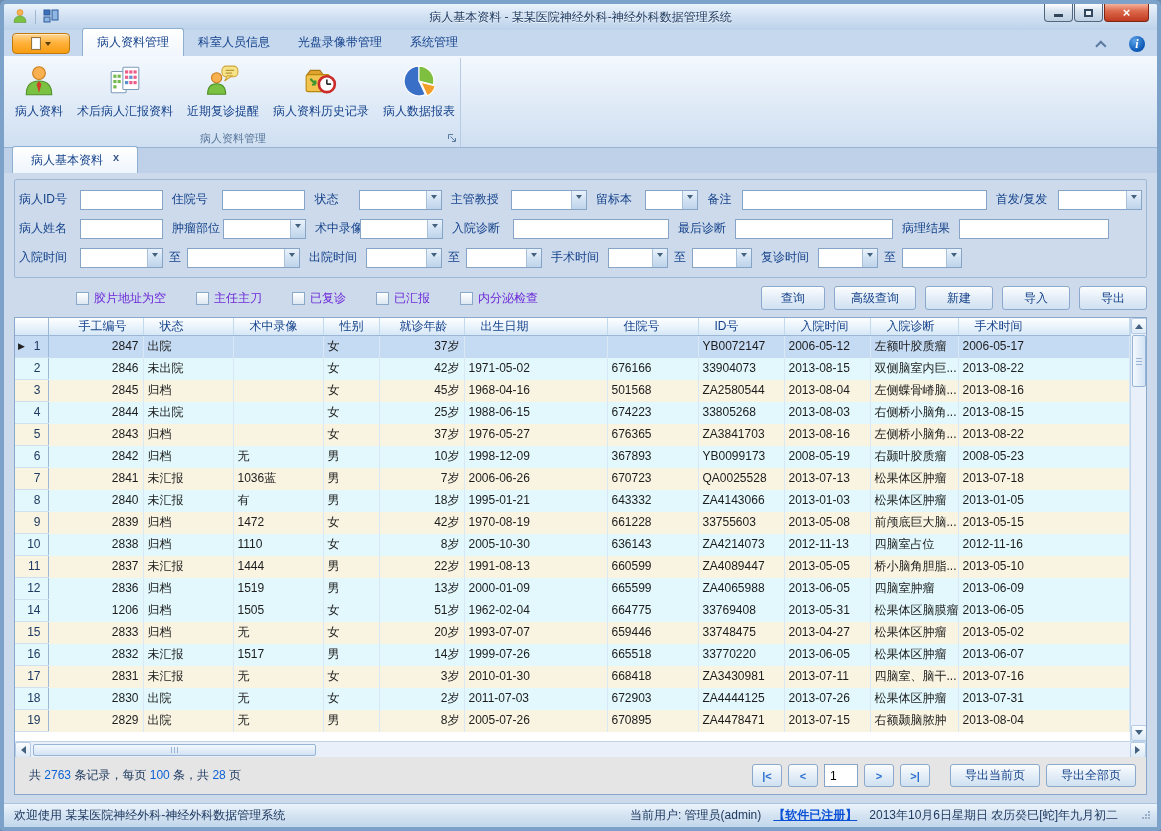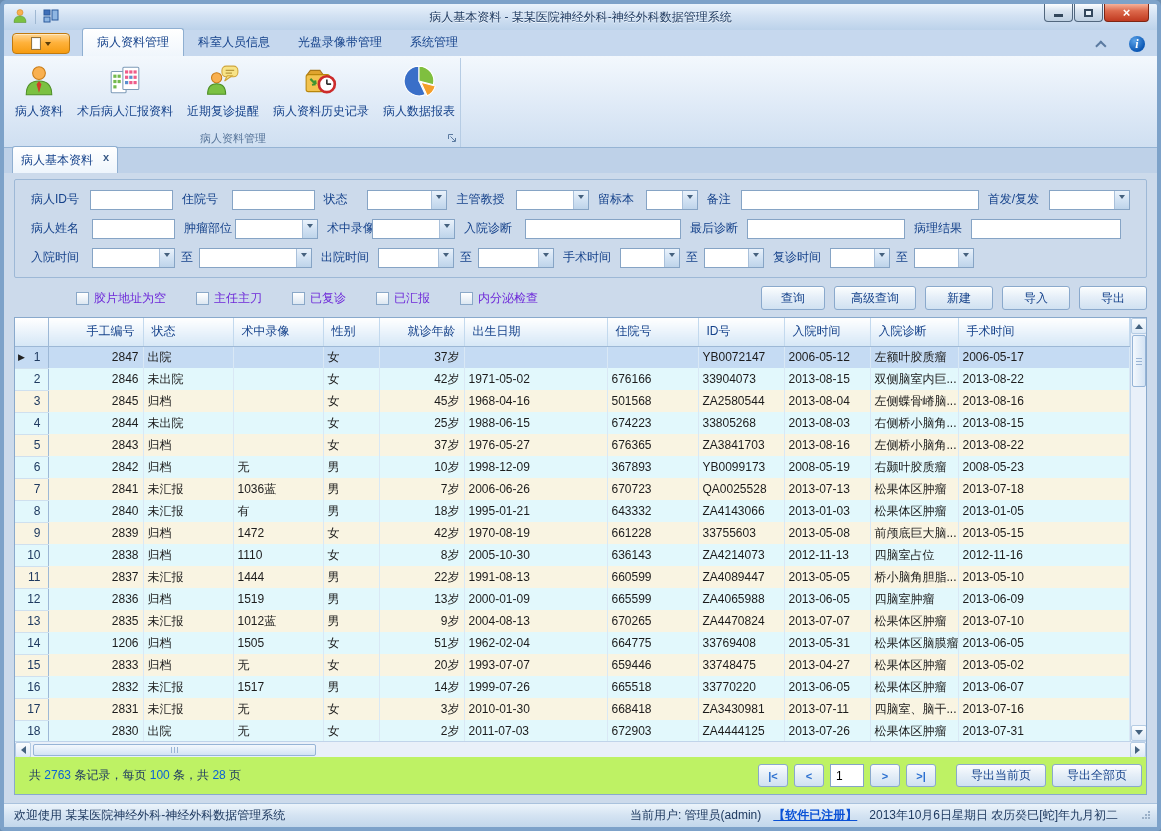--- a/index.html
+++ b/index.html
@@ -29,46 +29,46 @@
   .info-ic{width:16px;height:16px;border-radius:50%;background:radial-gradient(circle at 35% 30%,#5aa2e8,#0b57b4 70%);color:#fff;font-family:"Liberation Serif",serif;font-weight:bold;font-style:italic;font-size:12px;display:flex;align-items:center;justify-content:center;line-height:1;}
   
   .ribbon{height:92px;background:linear-gradient(#f3f8fd,#dfeaf7 55%,#cfdff1);border-bottom:1px solid #96b4d4;display:flex;flex:none;padding:2px 0 0 2px;}
   .rgroup{width:455px;display:flex;flex-direction:column;border-right:1px solid #b6cce4;}
   .rbtns{flex:1;display:flex;align-items:center;padding:1px 2px;}
   .rbtn{height:66px;display:flex;flex-direction:column;align-items:center;justify-content:flex-start;gap:2px;padding:3px 7px 0;border-radius:3px;color:#15428b;white-space:nowrap;}
   .rgfoot{height:17px;display:flex;align-items:center;justify-content:center;color:#567499;font-size:11px;position:relative;}
   .launcher{position:absolute;right:3px;bottom:2px;}
   
   .doctabs{height:25px;background:#bed1e8;display:flex;align-items:flex-end;padding-left:8px;flex:none;}
-  .dtab{background:linear-gradient(#ffffff,#eef5fc);border:1px solid #8fafd1;border-bottom:none;border-radius:3px 3px 0 0;padding:5px 8px 4px;color:#15428b;display:flex;align-items:flex-start;gap:10px;}
+  .dtab{background:linear-gradient(#ffffff,#eef5fc);border:1px solid #8fafd1;border-bottom:none;border-radius:3px 3px 0 0;padding:5px 18px 4px;color:#15428b;display:flex;align-items:flex-start;gap:10px;}
   .dtab-close{color:#3a5a86;font-weight:bold;font-size:11px;line-height:1;}
   
   .content{flex:1;background:#ccdaeb;padding:6px 10px 8px;display:flex;flex-direction:column;overflow:hidden;}
-  .filterbox{border:1px solid #9db8d6;border-radius:2px;padding:5px 16px;flex:none;}
+  .filterbox{border:1px solid #9db8d6;border-radius:2px;padding:5px 4px;flex:none;}
   .frow{display:flex;align-items:center;height:29px;}
   .fl{color:#15428b;margin-right:5px;white-space:nowrap;display:inline-block;}
   .lw30{width:30px;}.lw40{width:40px;}.lw44{width:44px;}.lw48{width:46px;}.lw52{width:52px;}.lw56{width:56px;}.lw58{width:58px;}
   .zhi{width:14px;margin:0 4px 0 6px;}
   .ml8{margin-left:9px;}
   .ti{height:20px;border:1px solid #86a4c5;background:#fff;padding:0 3px;font:inherit;}
   .combo{height:20px;border:1px solid #86a4c5;background:#fff;position:relative;display:inline-block;}
   .cbtn{position:absolute;right:0;top:0;bottom:0;width:15px;background:linear-gradient(#eaf2fb,#d2e2f3 50%,#bed4ea);border-left:1px solid #a9c0da;display:flex;align-items:flex-start;justify-content:center;}
   .w54{width:54px;}.w60{width:60px;}.w76{width:76px;}.w83{width:83px;}.w84{width:84px;}.w113{width:113px;}.w140{width:156px;}.w150{width:150px;}.w158{width:158px;}.w246{width:246px;}
   
   .actrow{display:flex;align-items:center;margin:8px 0 7px;flex:none;}
   .chk{display:flex;align-items:center;margin-right:30px;color:#6d28d9;cursor:default;}
   .chkbox{width:13px;height:13px;border:1px solid #8aa8c8;background:linear-gradient(#ffffff,#dce7f2);margin-right:5px;flex:none;}
   .abtn{height:24px;border:1px solid #8aa9cc;border-radius:3px;background:linear-gradient(#fbfdfe,#e6eff8 45%,#d0e1f1);color:#15428b;display:flex;align-items:center;justify-content:center;margin-left:9px;box-shadow:inset 0 1px 0 #fff;}
   .bw64{width:64px;}.bw82{width:82px;}.bw68{width:68px;}
   .spacer{margin-left:auto;}
   
   .gridpanel{flex:1;background:#fff;border:1px solid #89a9cc;display:flex;flex-direction:column;overflow:hidden;}
   .gridwrap{flex:1;display:flex;overflow:hidden;}
   table{border-collapse:collapse;table-layout:fixed;width:calc(100% - 16px);flex:none;align-self:flex-start;}
-  th{height:28px;background:linear-gradient(#ffffff,#eaf3fb 50%,#d6e7f6);color:#15428b;font-weight:normal;text-align:left;padding:0 8px;border-right:1px solid #c3d9ee;border-bottom:1px solid #9db8d6;overflow:hidden;white-space:nowrap;}
+  th{height:17px;background:linear-gradient(#ffffff,#eaf3fb 50%,#d6e7f6);color:#15428b;font-weight:normal;text-align:left;padding:0 16px;border-right:1px solid #c3d9ee;border-bottom:1px solid #9db8d6;overflow:hidden;white-space:nowrap;}
   td{height:21px;padding:0 4px;border-right:1px solid #d9e8f5;overflow:hidden;white-space:nowrap;color:#1c1c1c;line-height:21px;}
   tr.cream td{background:#f9f4e2;}
   tr.cyan td{background:#e2f8fc;}
   tr.sel td{background:#c5dbf3;}
   td.selcell{background:linear-gradient(#f0f6fc,#dbe9f6);border-right:1px solid #9db8d6;border-bottom:1px solid #cfe0ef;text-align:right;color:#1f3a60;position:relative;padding-right:7px;}
   th.selth{border-right:1px solid #9db8d6;}
   .curarrow{position:absolute;left:3px;top:0;font-size:9px;color:#222;}
   .c0,.c4{text-align:right;}
   
   .vsb{width:16px;background:#e9f0f9;border-left:1px solid #c0d4ea;display:flex;flex-direction:column;align-items:center;flex:none;}
@@ -79,21 +79,21 @@
   .tri{width:0;height:0;border:4px solid transparent;}
   .tri.up{border-bottom:5px solid #44627f;margin-top:-3px;}
   .tri.down{border-top:5px solid #44627f;margin-bottom:-3px;}
   .tri.left{border-right:5px solid #44627f;margin-left:-3px;}
   .tri.right{border-left:5px solid #44627f;margin-right:-3px;}
   .hsb{height:16px;border-top:1px solid #c0d4ea;background:#e9f0f9;display:flex;align-items:center;flex:none;}
   .hthumb{width:283px;height:12px;margin-left:2px;background:linear-gradient(#f3f8fd,#d3e3f4);border:1px solid #96b4d6;border-radius:2px;position:relative;}
   .hthumb::after{content:"";position:absolute;top:2px;bottom:2px;left:137px;width:9px;background:repeating-linear-gradient(90deg,#9ab4d4 0 1px,transparent 1px 3px);}
   .hfill{flex:1;}
   
-  .gridfooter{height:37px;background:#bef264;display:flex;align-items:center;padding:0 4px 0 14px;flex:none;}
+  .gridfooter{height:37px;background:#e5e5e5;display:flex;align-items:center;padding:0 10px 0 14px;flex:none;}
   .count{color:#1f3a60;}
   .count .num{color:#0b62d6;}
   .pg{margin-left:auto;display:flex;align-items:center;gap:6px;}
   .pgbtn{width:30px;height:23px;border:1px solid #8aa9cc;border-radius:3px;background:linear-gradient(#fbfdfe,#e6eff8 45%,#d0e1f1);color:#2a6fd0;display:flex;align-items:center;justify-content:center;font-weight:bold;font-size:11px;}
   .pginput{width:34px;height:23px;border:1px solid #86a4c5;padding:0 5px;font:inherit;}
   .expbtn{width:90px;height:23px;border:1px solid #8aa9cc;border-radius:3px;background:linear-gradient(#fbfdfe,#e6eff8 45%,#d0e1f1);color:#15428b;display:flex;align-items:center;justify-content:center;}
   .pg .gap{width:8px;}
   
   .statusbar{height:24px;background:linear-gradient(#ecf4fb,#d4e3f2 50%,#c2d7eb);border-top:1px solid #a9c2dd;display:flex;align-items:center;padding:0 6px 0 10px;color:#1f3a60;flex:none;}
   .sb-right{margin-left:auto;display:flex;align-items:center;gap:12px;}
@@ -577,34 +577,20 @@
                 <td class="c2">1519</td>
                 <td class="c3">男</td>
                 <td class="c4">13岁</td>
                 <td class="c5">2000-01-09</td>
                 <td class="c6">665599</td>
                 <td class="c7">ZA4065988</td>
                 <td class="c8">2013-06-05</td>
                 <td class="c9">四脑室肿瘤</td>
                 <td class="c10">2013-06-09</td>
               </tr>
-              <tr class="cream">
-                <td class="selcell">13</td>
-                <td class="c0">2835</td>
-                <td class="c1">未汇报</td>
-                <td class="c2">1012蓝</td>
-                <td class="c3">男</td>
-                <td class="c4">9岁</td>
-                <td class="c5">2004-08-13</td>
-                <td class="c6">670265</td>
-                <td class="c7">ZA4470824</td>
-                <td class="c8">2013-07-07</td>
-                <td class="c9">松果体区肿瘤</td>
-                <td class="c10">2013-07-10</td>
-              </tr>
               <tr class="cyan">
                 <td class="selcell">14</td>
                 <td class="c0">1206</td>
                 <td class="c1">归档</td>
                 <td class="c2">1505</td>
                 <td class="c3">女</td>
                 <td class="c4">51岁</td>
                 <td class="c5">1962-02-04</td>
                 <td class="c6">664775</td>
                 <td class="c7">33769408</td>

